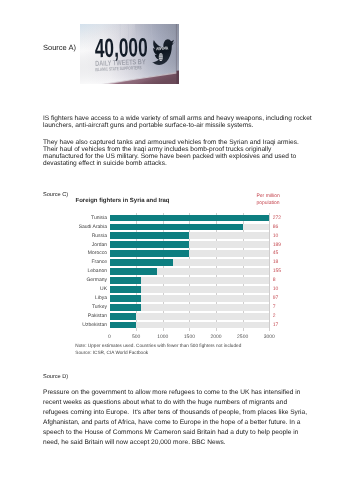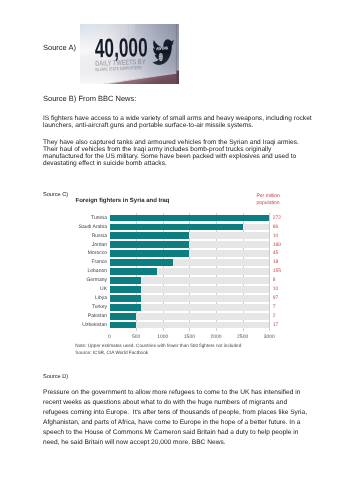--- a/index.html
+++ b/index.html
@@ -116,21 +116,20 @@
           <g transform="translate(76.6,25.9) rotate(-4)" opacity=".92">
             <path d="M0 0 l0.9 -2.3 l0.7 2.3 M2.3 -2.1 l0.3 2.2 M3.3 -2.4 l0.5 2.4 l0.8 -2.1
                      M5.2 -2.2 l0.7 2.1 M6.4 -2.4 l0.4 2.3 M7.6 -2.0 l0.9 2.0 l0.4 -2.3
                      M9.7 -2.1 l0.3 2.2 M10.6 -2.3 l0.6 2.3" stroke="#e9ebf0" stroke-width="0.72" fill="none" stroke-linecap="round"></path>
           </g>
         </g>
       </g>
     </svg>
   </div>
 
-  <div class="src-label" style="left:43px;top:94px">Source B) From BBC News:</div>
 
   <div class="para" style="top:115.2px">IS fighters have access to a wide variety of small arms and heavy weapons, including rocket
 launchers, anti-aircraft guns and portable surface-to-air missile systems.</div>
   <div class="para" style="top:138.9px">They have also captured tanks and armoured vehicles from the Syrian and Iraqi armies.
 Their haul of vehicles from the Iraqi army includes bomb-proof trucks originally
 manufactured for the US military. Some have been packed with explosives and used to
 devastating effect in suicide bomb attacks.</div>
 
   <div class="src-label" style="left:43px;top:191.5px;font-size:5.6px">Source C)</div>
 

